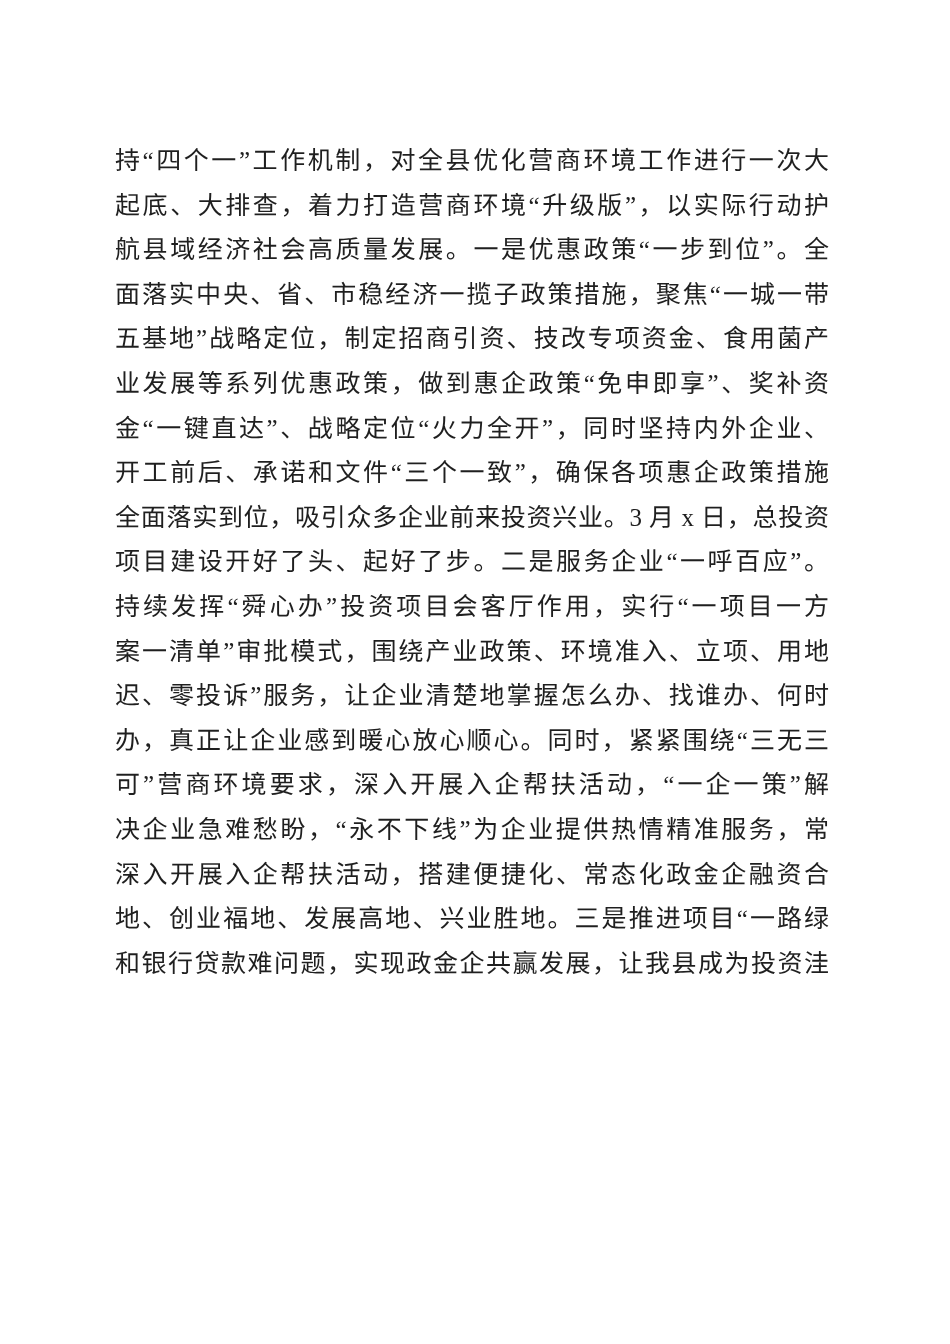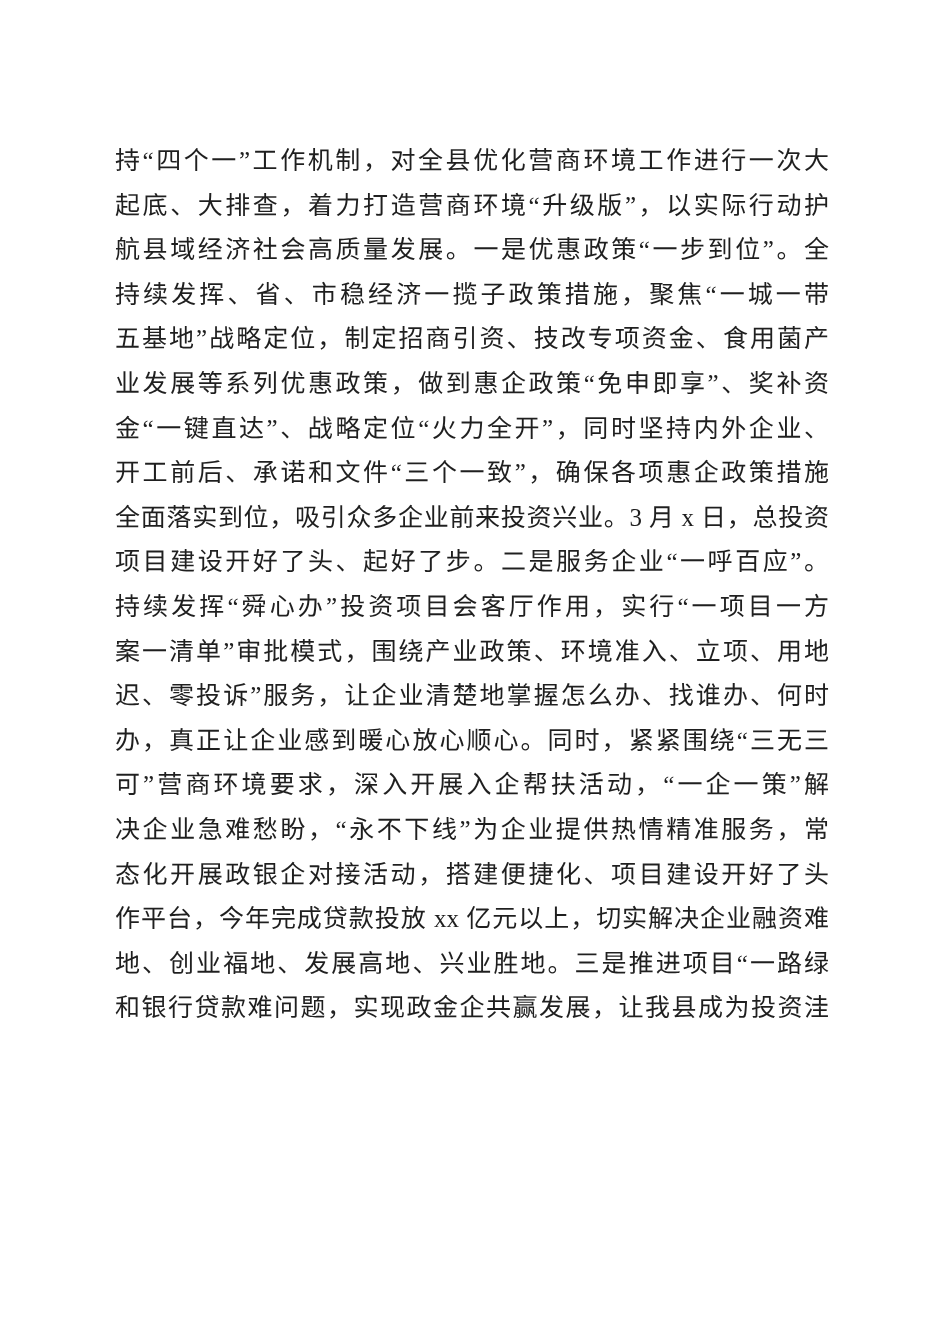--- a/index.html
+++ b/index.html
@@ -42,31 +42,30 @@
   }
 </style>
 </head>
 <body>
 
 <div class="page">
   <div class="text-block">
       <div class="text-line">持“四个一”工作机制，对全县优化营商环境工作进行一次大</div>
       <div class="text-line">起底、大排查，着力打造营商环境“升级版”，以实际行动护</div>
       <div class="text-line">航县域经济社会高质量发展。一是优惠政策“一步到位”。全</div>
-      <div class="text-line">持续发挥、省、市稳经济一揽子政策措施，聚焦“一城一带</div>
+      <div class="text-line">面落实中央、省、市稳经济一揽子政策措施，聚焦“一城一带</div>
       <div class="text-line">五基地”战略定位，制定招商引资、技改专项资金、食用菌产</div>
       <div class="text-line">业发展等系列优惠政策，做到惠企政策“免申即享”、奖补资</div>
       <div class="text-line">金“一键直达”、战略定位“火力全开”，同时坚持内外企业、</div>
       <div class="text-line">开工前后、承诺和文件“三个一致”，确保各项惠企政策措施</div>
       <div class="text-line">全面落实到位，吸引众多企业前来投资兴业。3 月 x 日，总投资</div>
       <div class="text-line">项目建设开好了头、起好了步。二是服务企业“一呼百应”。</div>
       <div class="text-line">持续发挥“舜心办”投资项目会客厅作用，实行“一项目一方</div>
       <div class="text-line">案一清单”审批模式，围绕产业政策、环境准入、立项、用地</div>
       <div class="text-line">迟、零投诉”服务，让企业清楚地掌握怎么办、找谁办、何时</div>
       <div class="text-line">办，真正让企业感到暖心放心顺心。同时，紧紧围绕“三无三</div>
       <div class="text-line">可”营商环境要求，深入开展入企帮扶活动，“一企一策”解</div>
       <div class="text-line">决企业急难愁盼，“永不下线”为企业提供热情精准服务，常</div>
-      <div class="text-line">态化开展政银企对接活动，搭建便捷化、项目建设开好了头</div>
-      <div class="text-line">作平台，今年完成贷款投放 xx 亿元以上，切实解决企业融资难</div>
+      <div class="text-line">深入开展入企帮扶活动，搭建便捷化、常态化政金企融资合</div>
       <div class="text-line">地、创业福地、发展高地、兴业胜地。三是推进项目“一路绿</div>
       <div class="text-line">和银行贷款难问题，实现政金企共赢发展，让我县成为投资洼</div>
     </div>
 </div>
 
 </body></html>

